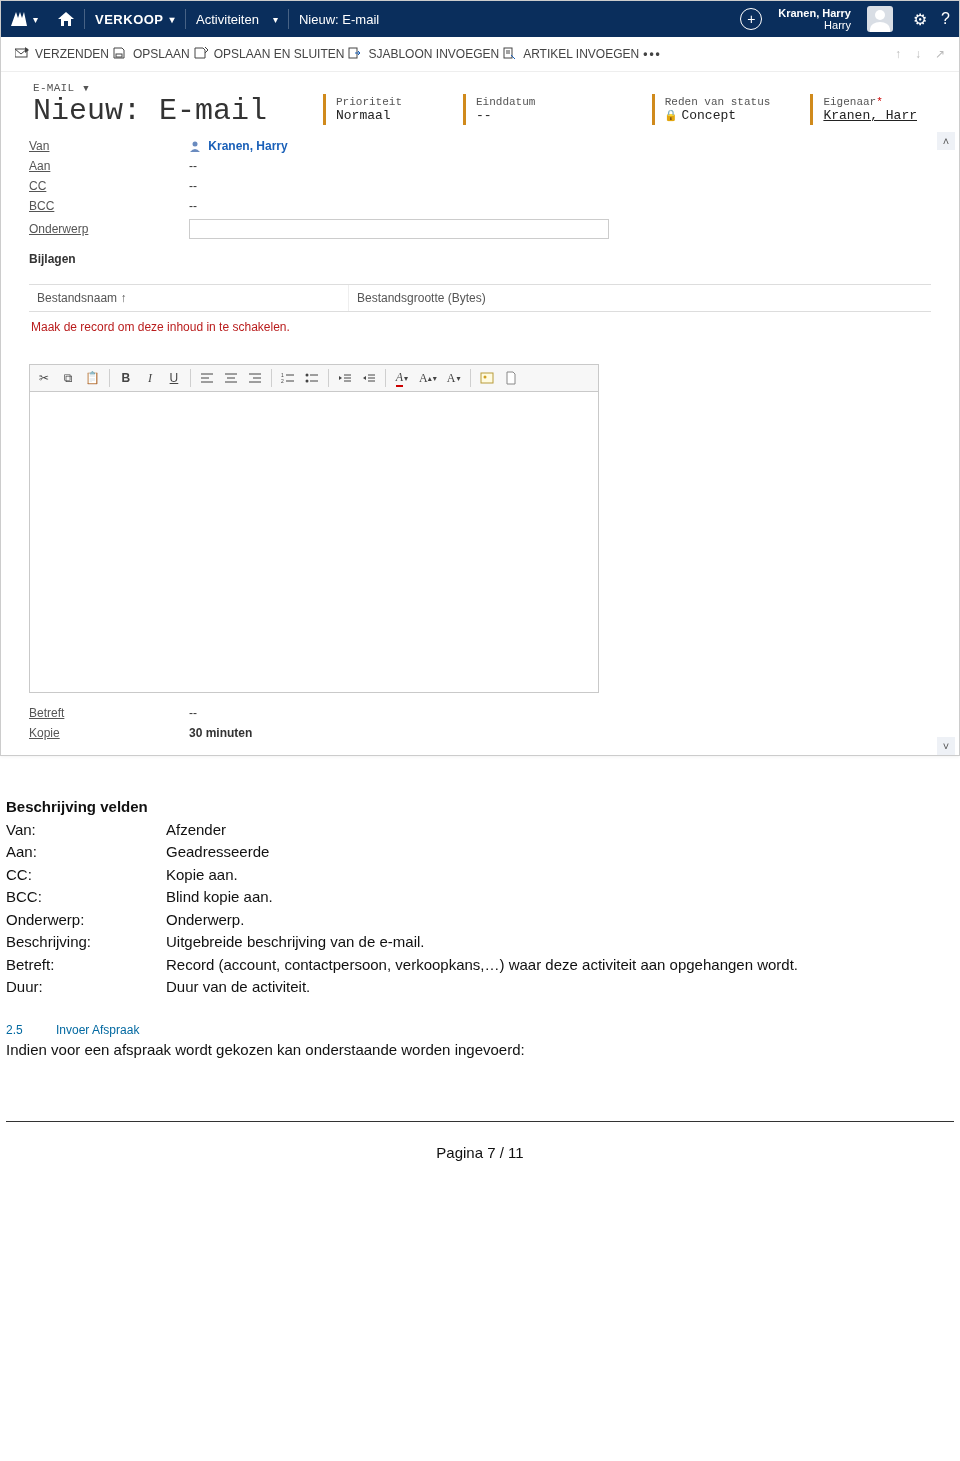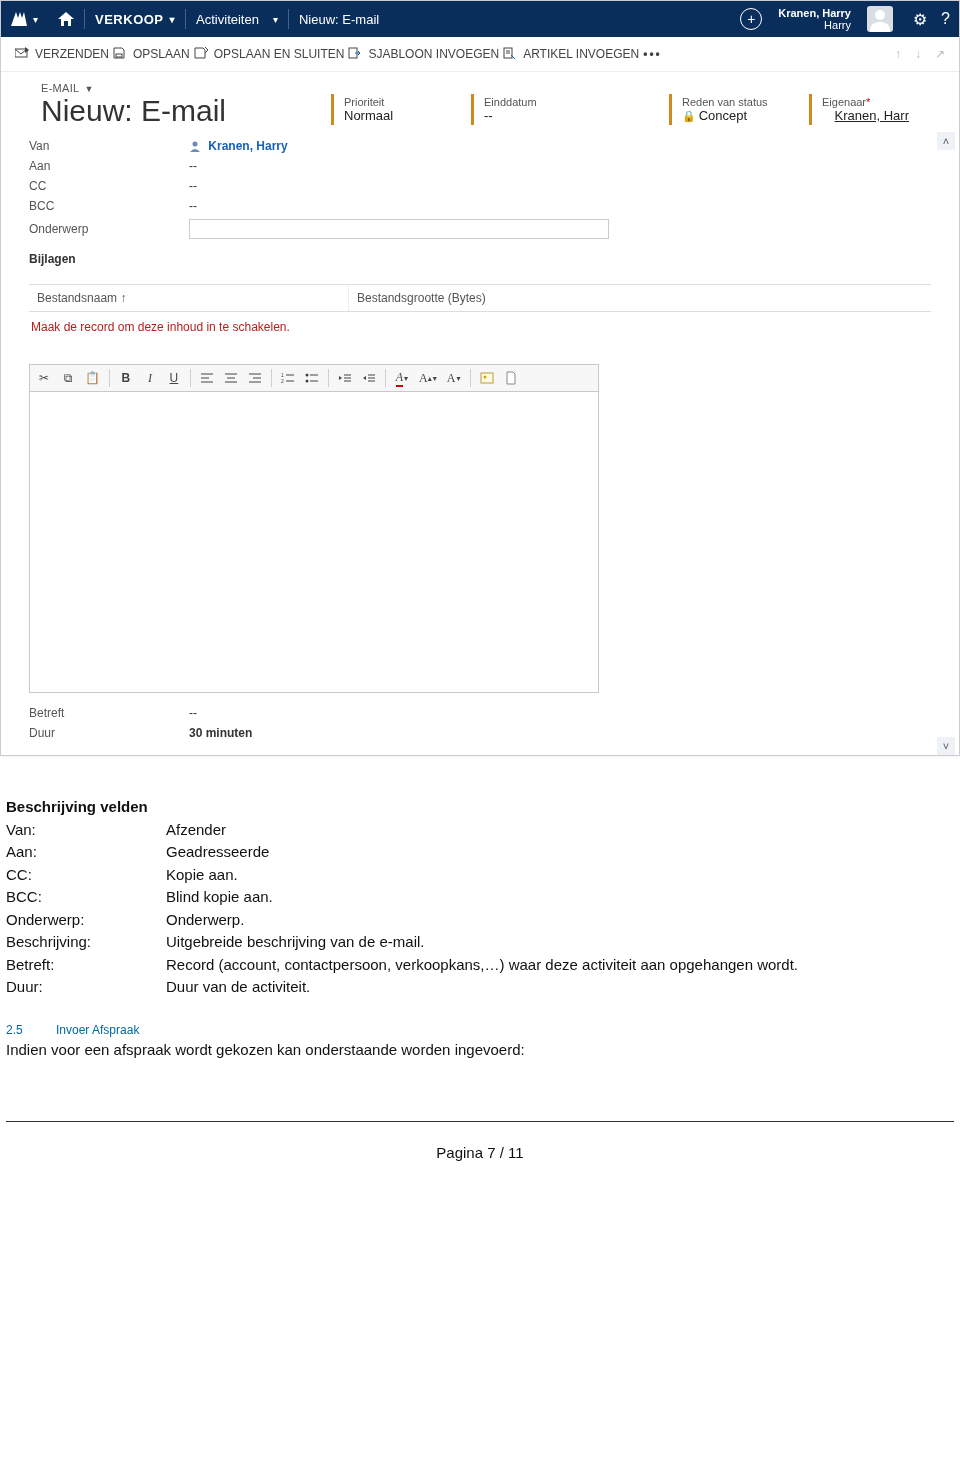--- a/index.html
+++ b/index.html
@@ -21,37 +21,37 @@
 .avatar { width:26px; height:26px; background:#d9dee5; border-radius:3px; position:relative; overflow:hidden; }
 .avatar::before { content:""; position:absolute; left:50%; top:4px; width:10px; height:10px; background:#fff; border-radius:50%; transform:translateX(-50%); }
 .avatar::after  { content:""; position:absolute; left:50%; bottom:-4px; width:20px; height:14px; background:#fff; border-radius:50% 50% 0 0; transform:translateX(-50%); }
 
 .cmdbar { display:flex; align-items:center; gap:4px; padding:10px 14px; border-bottom:1px solid #eee; color:#444; font-size:12px; }
 .cmdbar .cmd { display:flex; align-items:center; gap:6px; cursor:pointer; }
 .cmdbar .mini-icon { width:14px; height:14px; display:inline-block; }
 .cmdbar .dots { letter-spacing:2px; font-weight:700; cursor:pointer; }
 .cmdbar .right { margin-left:auto; display:flex; gap:14px; color:#bbb; }
 
-.rec-head { padding:10px 40px 4px; }
+.rec-head { padding:10px 32px 4px;font-family:Liberation Mono, monospace; }
 .ent-label { font-size:11px; color:#555; letter-spacing:.3px; }
 .ent-label .tri { font-size:9px; margin-left:2px; }
 .title-row { display:flex; align-items:flex-start; gap:30px; }
 .rec-title { font-size:30px; font-weight:300; color:#333; flex:0 0 260px; }
 .hdr-field { border-left:3px solid #d08a1c; padding:2px 10px; min-width:110px; }
 .hdr-field .lbl { font-size:11px; color:#555; }
 .hdr-field .val { font-size:13px; color:#222; }
 .hdr-field .lock { font-size:11px; color:#777; margin-right:3px; }
 .req { color:#c00; }
 .underline { text-decoration:underline;text-align:right; }
 
 .rec-body { position:relative; padding:4px 28px 12px; }
 .sc-up, .sc-down { position:absolute; right:4px; width:18px; height:18px; background:#eef1f6; color:#555; display:flex; align-items:center; justify-content:center; font-size:11px; }
 .sc-up { top:0; } .sc-down { bottom:0; }
 .form-row { display:flex; align-items:center; font-size:12px; color:#444; padding:3px 0; }
-.form-row .flabel { width:160px; color:#555; }
+.form-row .flabel { width:160px; color:#555;text-decoration:underline; }
 .form-row .fval { color:#333; }
 .person-icon { width:12px; height:12px; display:inline-block; margin-right:4px; vertical-align:-2px; }
 .link-blue { color:#1a60b8; font-weight:600; }
 .subject-input { width:420px; border:1px solid #ccc; height:20px; }
 .sect { font-weight:600; font-size:12px; color:#333; margin-top:10px; }
 .att-hdr { margin-top:18px; border-top:1px solid #ddd; border-bottom:1px solid #ddd; display:flex; font-size:12px; color:#555; }
 .att-hdr > div { padding:6px 8px; }
 .att-hdr .col1 { width:320px; border-right:1px solid #eee; }
 .att-msg { color:#b91c1c; font-size:12px; padding:8px 2px 20px; }
 
@@ -324,21 +324,21 @@
             </div>
         </div>
         <div class="rte-body"></div>
       </div>
 
       <div class="form-row" style="margin-top:10px">
         <div class="flabel">Betreft</div>
         <div class="fval">--</div>
       </div>
       <div class="form-row">
-        <div class="flabel">Duur</div>
+        <div class="flabel">Kopie</div>
         <div class="fval" style="font-weight:600">30 minuten</div>
       </div>
     </div>
   </div>
 
   <div class="doc">
     <h4>Beschrijving velden</h4>
     <div class="drow">
         <div class="dl">Van:</div>
         <div>Afzender</div>

